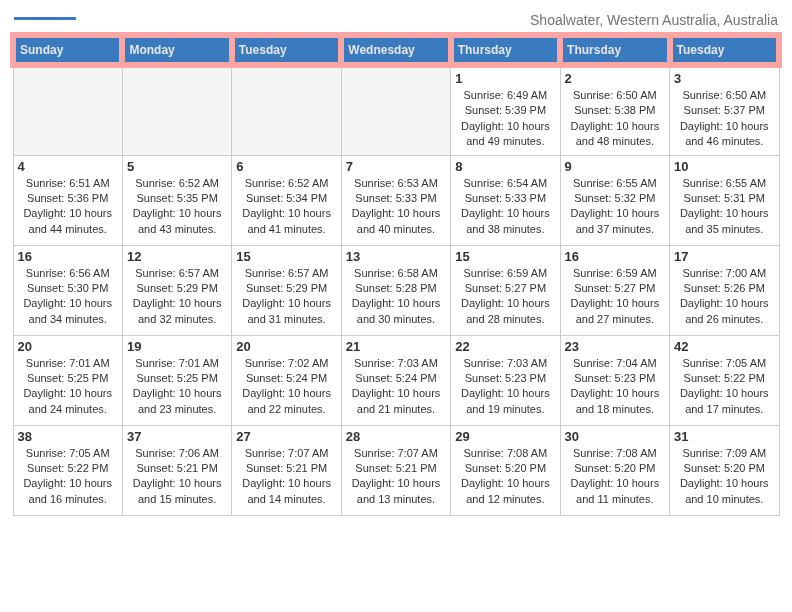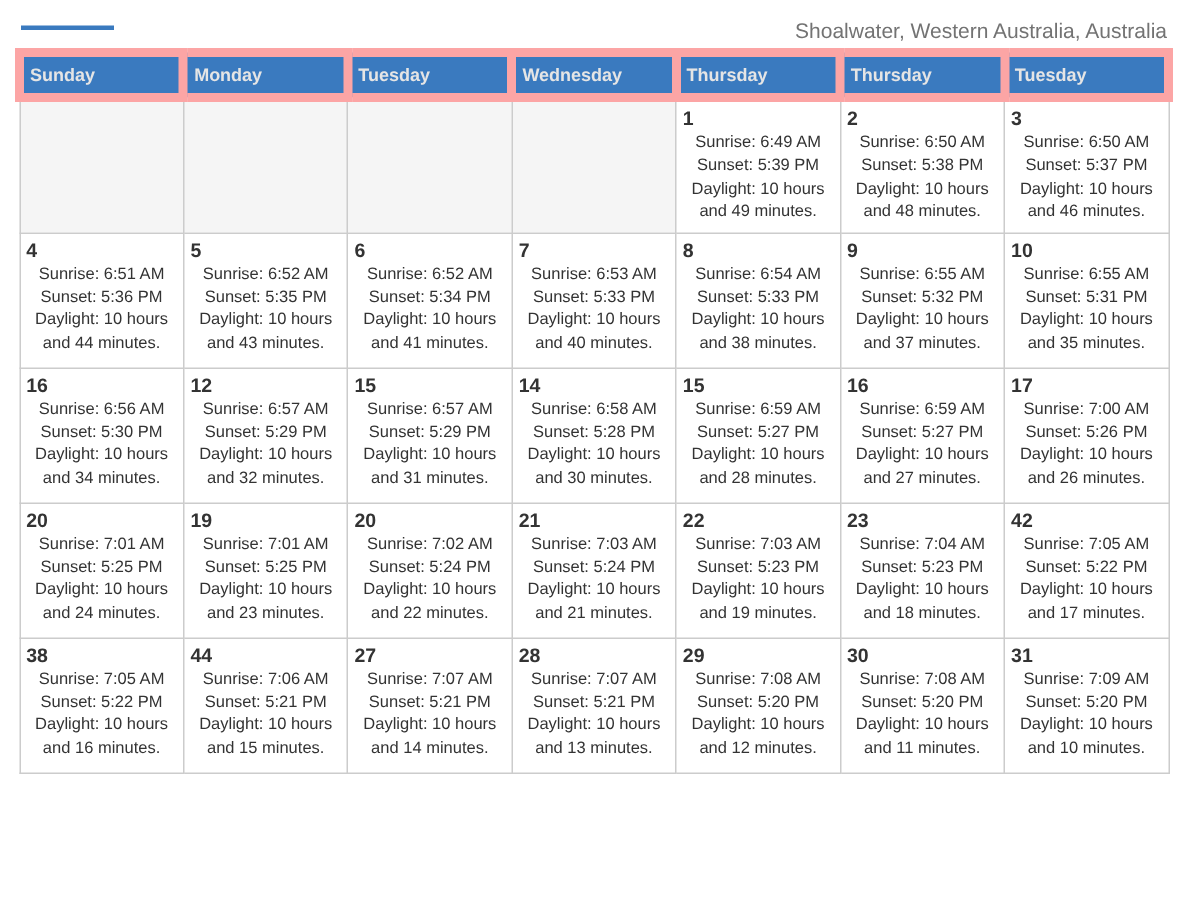--- a/index.html
+++ b/index.html
@@ -157,21 +157,21 @@
         </td>
         <td>
           <span class="day-num">12</span>
           <div class="day-info">Sunrise: 6:57 AM<br>Sunset: 5:29 PM<br>Daylight: 10 hours and 32 minutes.</div>
         </td>
         <td>
           <span class="day-num">15</span>
           <div class="day-info">Sunrise: 6:57 AM<br>Sunset: 5:29 PM<br>Daylight: 10 hours and 31 minutes.</div>
         </td>
         <td>
-          <span class="day-num">14</span>
+          <span class="day-num">13</span>
           <div class="day-info">Sunrise: 6:58 AM<br>Sunset: 5:28 PM<br>Daylight: 10 hours and 30 minutes.</div>
         </td>
         <td>
           <span class="day-num">15</span>
           <div class="day-info">Sunrise: 6:59 AM<br>Sunset: 5:27 PM<br>Daylight: 10 hours and 28 minutes.</div>
         </td>
         <td>
           <span class="day-num">16</span>
           <div class="day-info">Sunrise: 6:59 AM<br>Sunset: 5:27 PM<br>Daylight: 10 hours and 27 minutes.</div>
         </td>
@@ -209,21 +209,21 @@
           <span class="day-num">42</span>
           <div class="day-info">Sunrise: 7:05 AM<br>Sunset: 5:22 PM<br>Daylight: 10 hours and 17 minutes.</div>
         </td>
       </tr>
       <tr>
         <td>
           <span class="day-num">38</span>
           <div class="day-info">Sunrise: 7:05 AM<br>Sunset: 5:22 PM<br>Daylight: 10 hours and 16 minutes.</div>
         </td>
         <td>
-          <span class="day-num">44</span>
+          <span class="day-num">37</span>
           <div class="day-info">Sunrise: 7:06 AM<br>Sunset: 5:21 PM<br>Daylight: 10 hours and 15 minutes.</div>
         </td>
         <td>
           <span class="day-num">27</span>
           <div class="day-info">Sunrise: 7:07 AM<br>Sunset: 5:21 PM<br>Daylight: 10 hours and 14 minutes.</div>
         </td>
         <td>
           <span class="day-num">28</span>
           <div class="day-info">Sunrise: 7:07 AM<br>Sunset: 5:21 PM<br>Daylight: 10 hours and 13 minutes.</div>
         </td>

